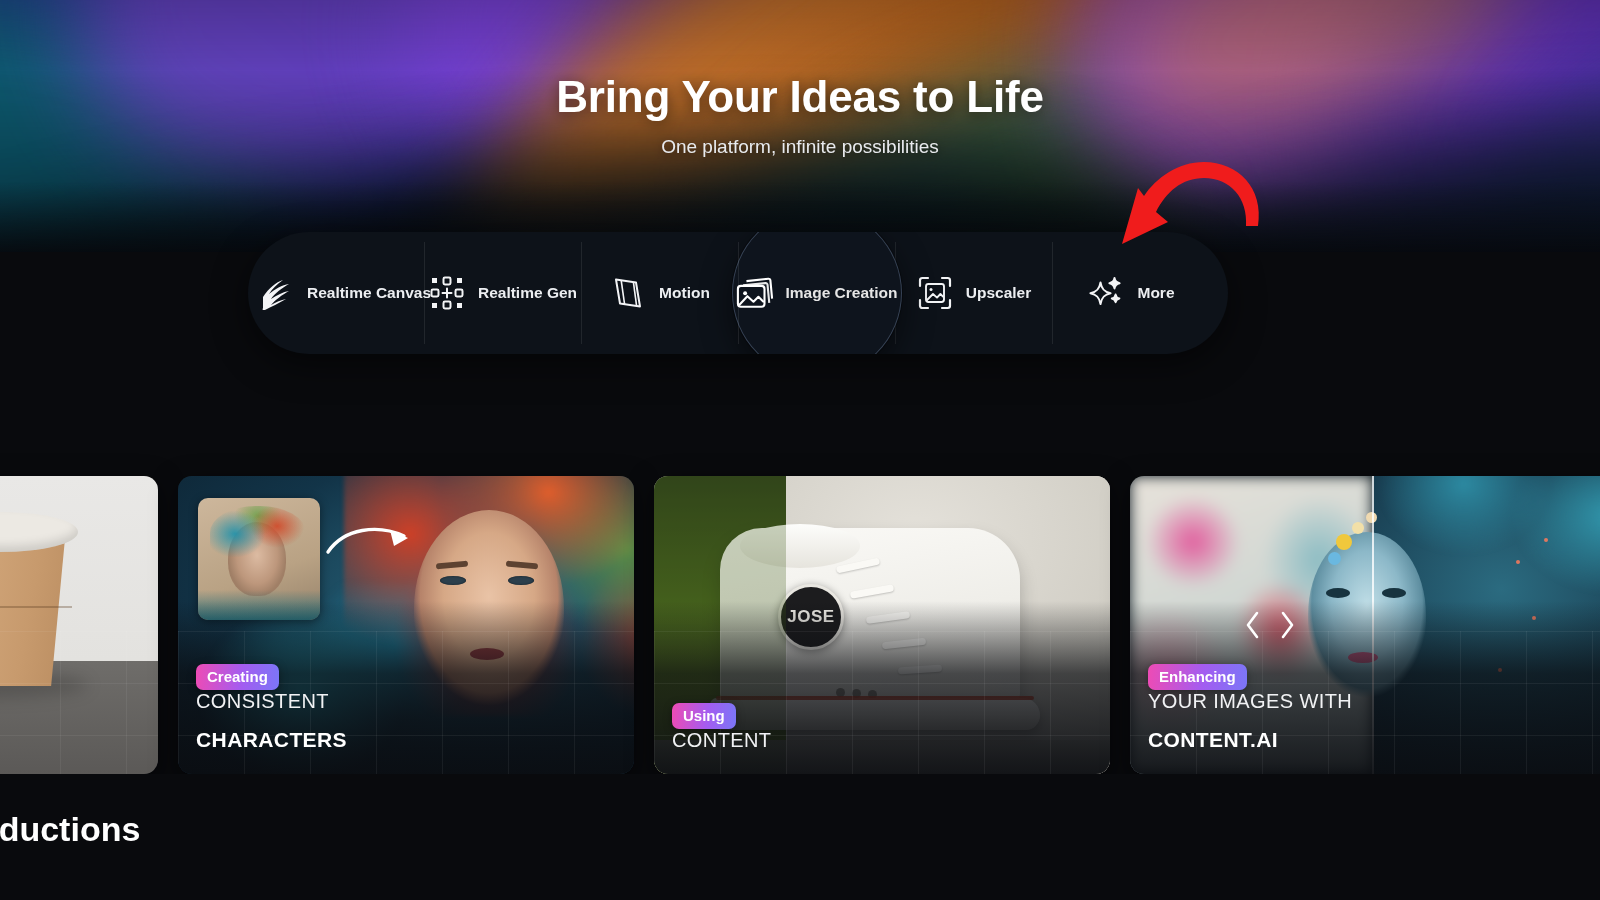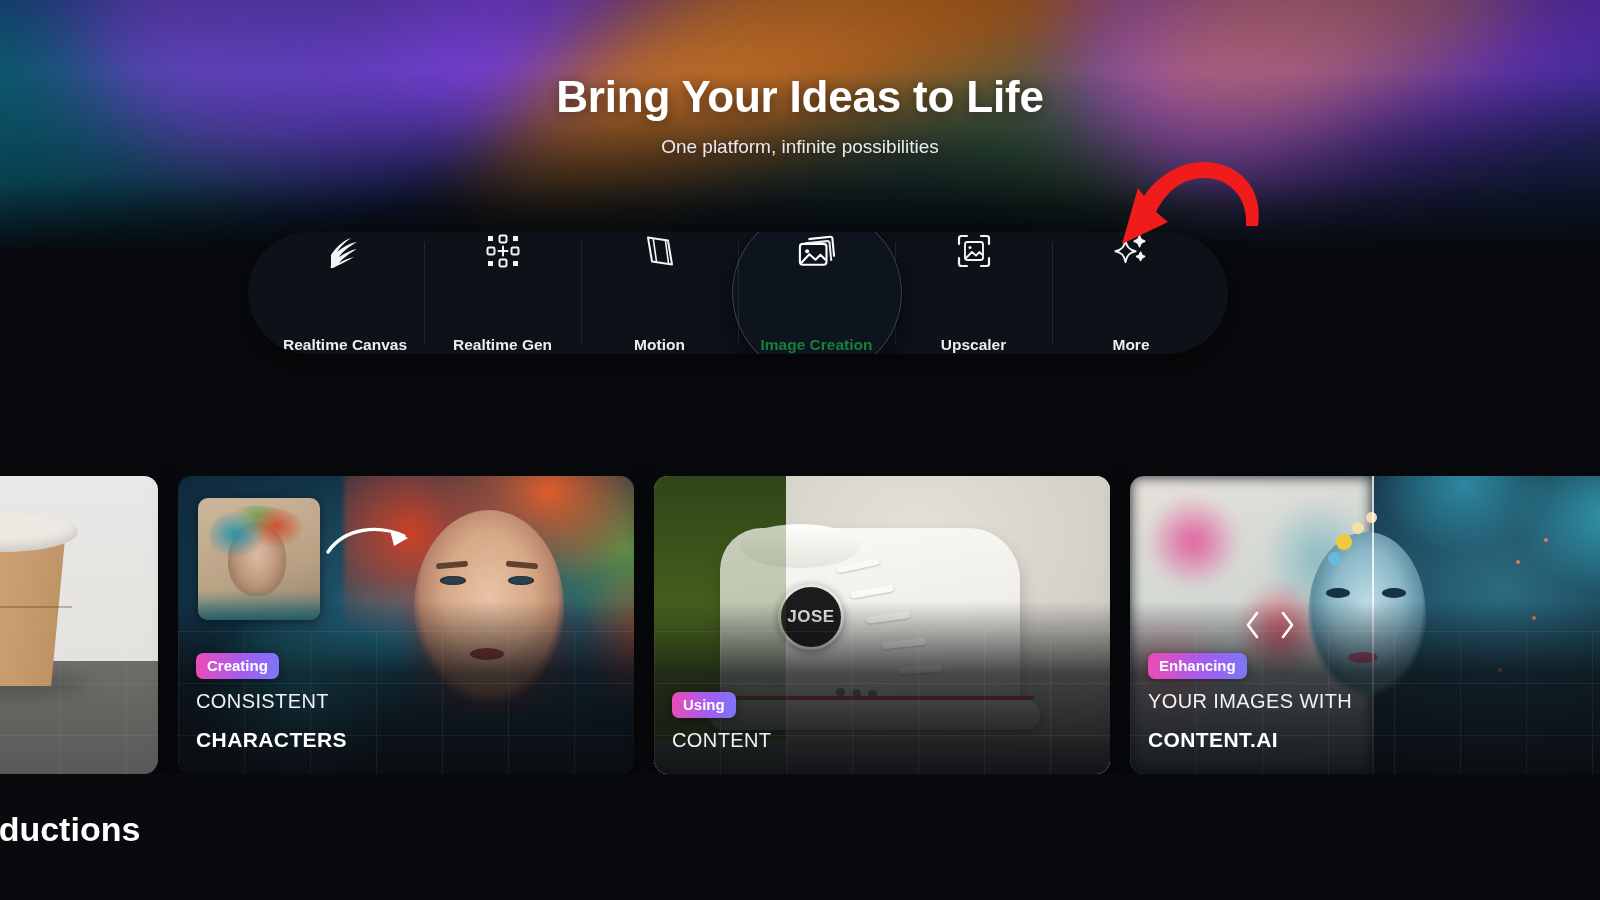--- a/index.html
+++ b/index.html
@@ -51,22 +51,22 @@
   .tabbar-wrap { position:absolute; left:248px; top:232px; z-index:6; }
   .tabbar {
     display:flex; align-items:stretch;
     height:122px; border-radius:61px;
     background:#0d1219;
     box-shadow:0 10px 34px rgba(0,0,0,.55);
     overflow:hidden;
   }
   .tab {
     position:relative;
-    width:157px; display:flex; flex-direction:column;
-    align-items:center; justify-content:space-between; gap:12px;
+    width:157px; display:flex; flex-direction:row;
+    align-items:center; justify-content:center; gap:12px;
     cursor:pointer;
   }
   .tab + .tab::before {
     content:""; position:absolute; left:0; top:10px; bottom:10px;
     width:1px; background:rgba(255,255,255,.085);
   }
   .tab.first { width:176px; padding-left:18px; }
   .tab.last  { width:176px; padding-right:18px; }
   .tab-ico { width:38px; height:38px; display:flex; align-items:center; justify-content:center; }
   .tab-ico svg { display:block; }
@@ -75,21 +75,21 @@
   
   .tab.active { z-index:3; }
   .tab.active .halo {
     position:absolute; left:50%; top:50%; transform:translate(-50%,-50%);
     width:170px; height:170px; border-radius:50%;
     background:#0e141d;
     border:1px solid rgba(150,175,215,.3);
     box-shadow:0 0 0 1px rgba(0,0,0,.35), 0 12px 30px rgba(0,0,0,.5);
     z-index:-1;
   }
-  .tab.active .tab-label { color:#15803d; }
+  .tab.active .tab-label { color:#e5e5e5; }
 
   
   .red-arrow { position:absolute; left:1108px; top:148px; z-index:9; pointer-events:none; }
 
   
   .carousel { position:absolute; left:0; top:476px; width:1600px; height:298px; }
   .card {
     position:absolute; top:0; height:298px;
     border-radius:14px; overflow:hidden;
     background:#11131a;
@@ -112,21 +112,21 @@
     background-size:66px 52px;
     opacity:.85;
   }
   .card-body { position:absolute; left:18px; bottom:22px; right:18px; }
   .badge {
     display:inline-block; padding:4px 11px 5px; border-radius:7px;
     font-size:15px; font-weight:bold; color:#fff; line-height:1.15;
     background:linear-gradient(95deg,#ee4bb4 0%, #a45cf0 55%, #7b76f7 100%);
     box-shadow:0 2px 8px rgba(0,0,0,.35);
   }
-  .card-l1 { margin-top:11px; font-size:20px; color:#f1f2f4; letter-spacing:.4px; }
+  .card-l1 { font-size:20px; color:#f1f2f4; letter-spacing:.4px; }
   .card-l2 { margin-top:15px; font-size:21px; color:#ffffff; font-weight:bold; letter-spacing:.4px; }
 
   .car-nav {
     position:absolute; top:50%; transform:translateY(-50%);
     width:30px; height:48px; display:flex; align-items:center; justify-content:center;
     cursor:pointer; z-index:4;
   }
   .car-nav.prev { left:1238px; }
   .car-nav.next { left:1272px; }
 

